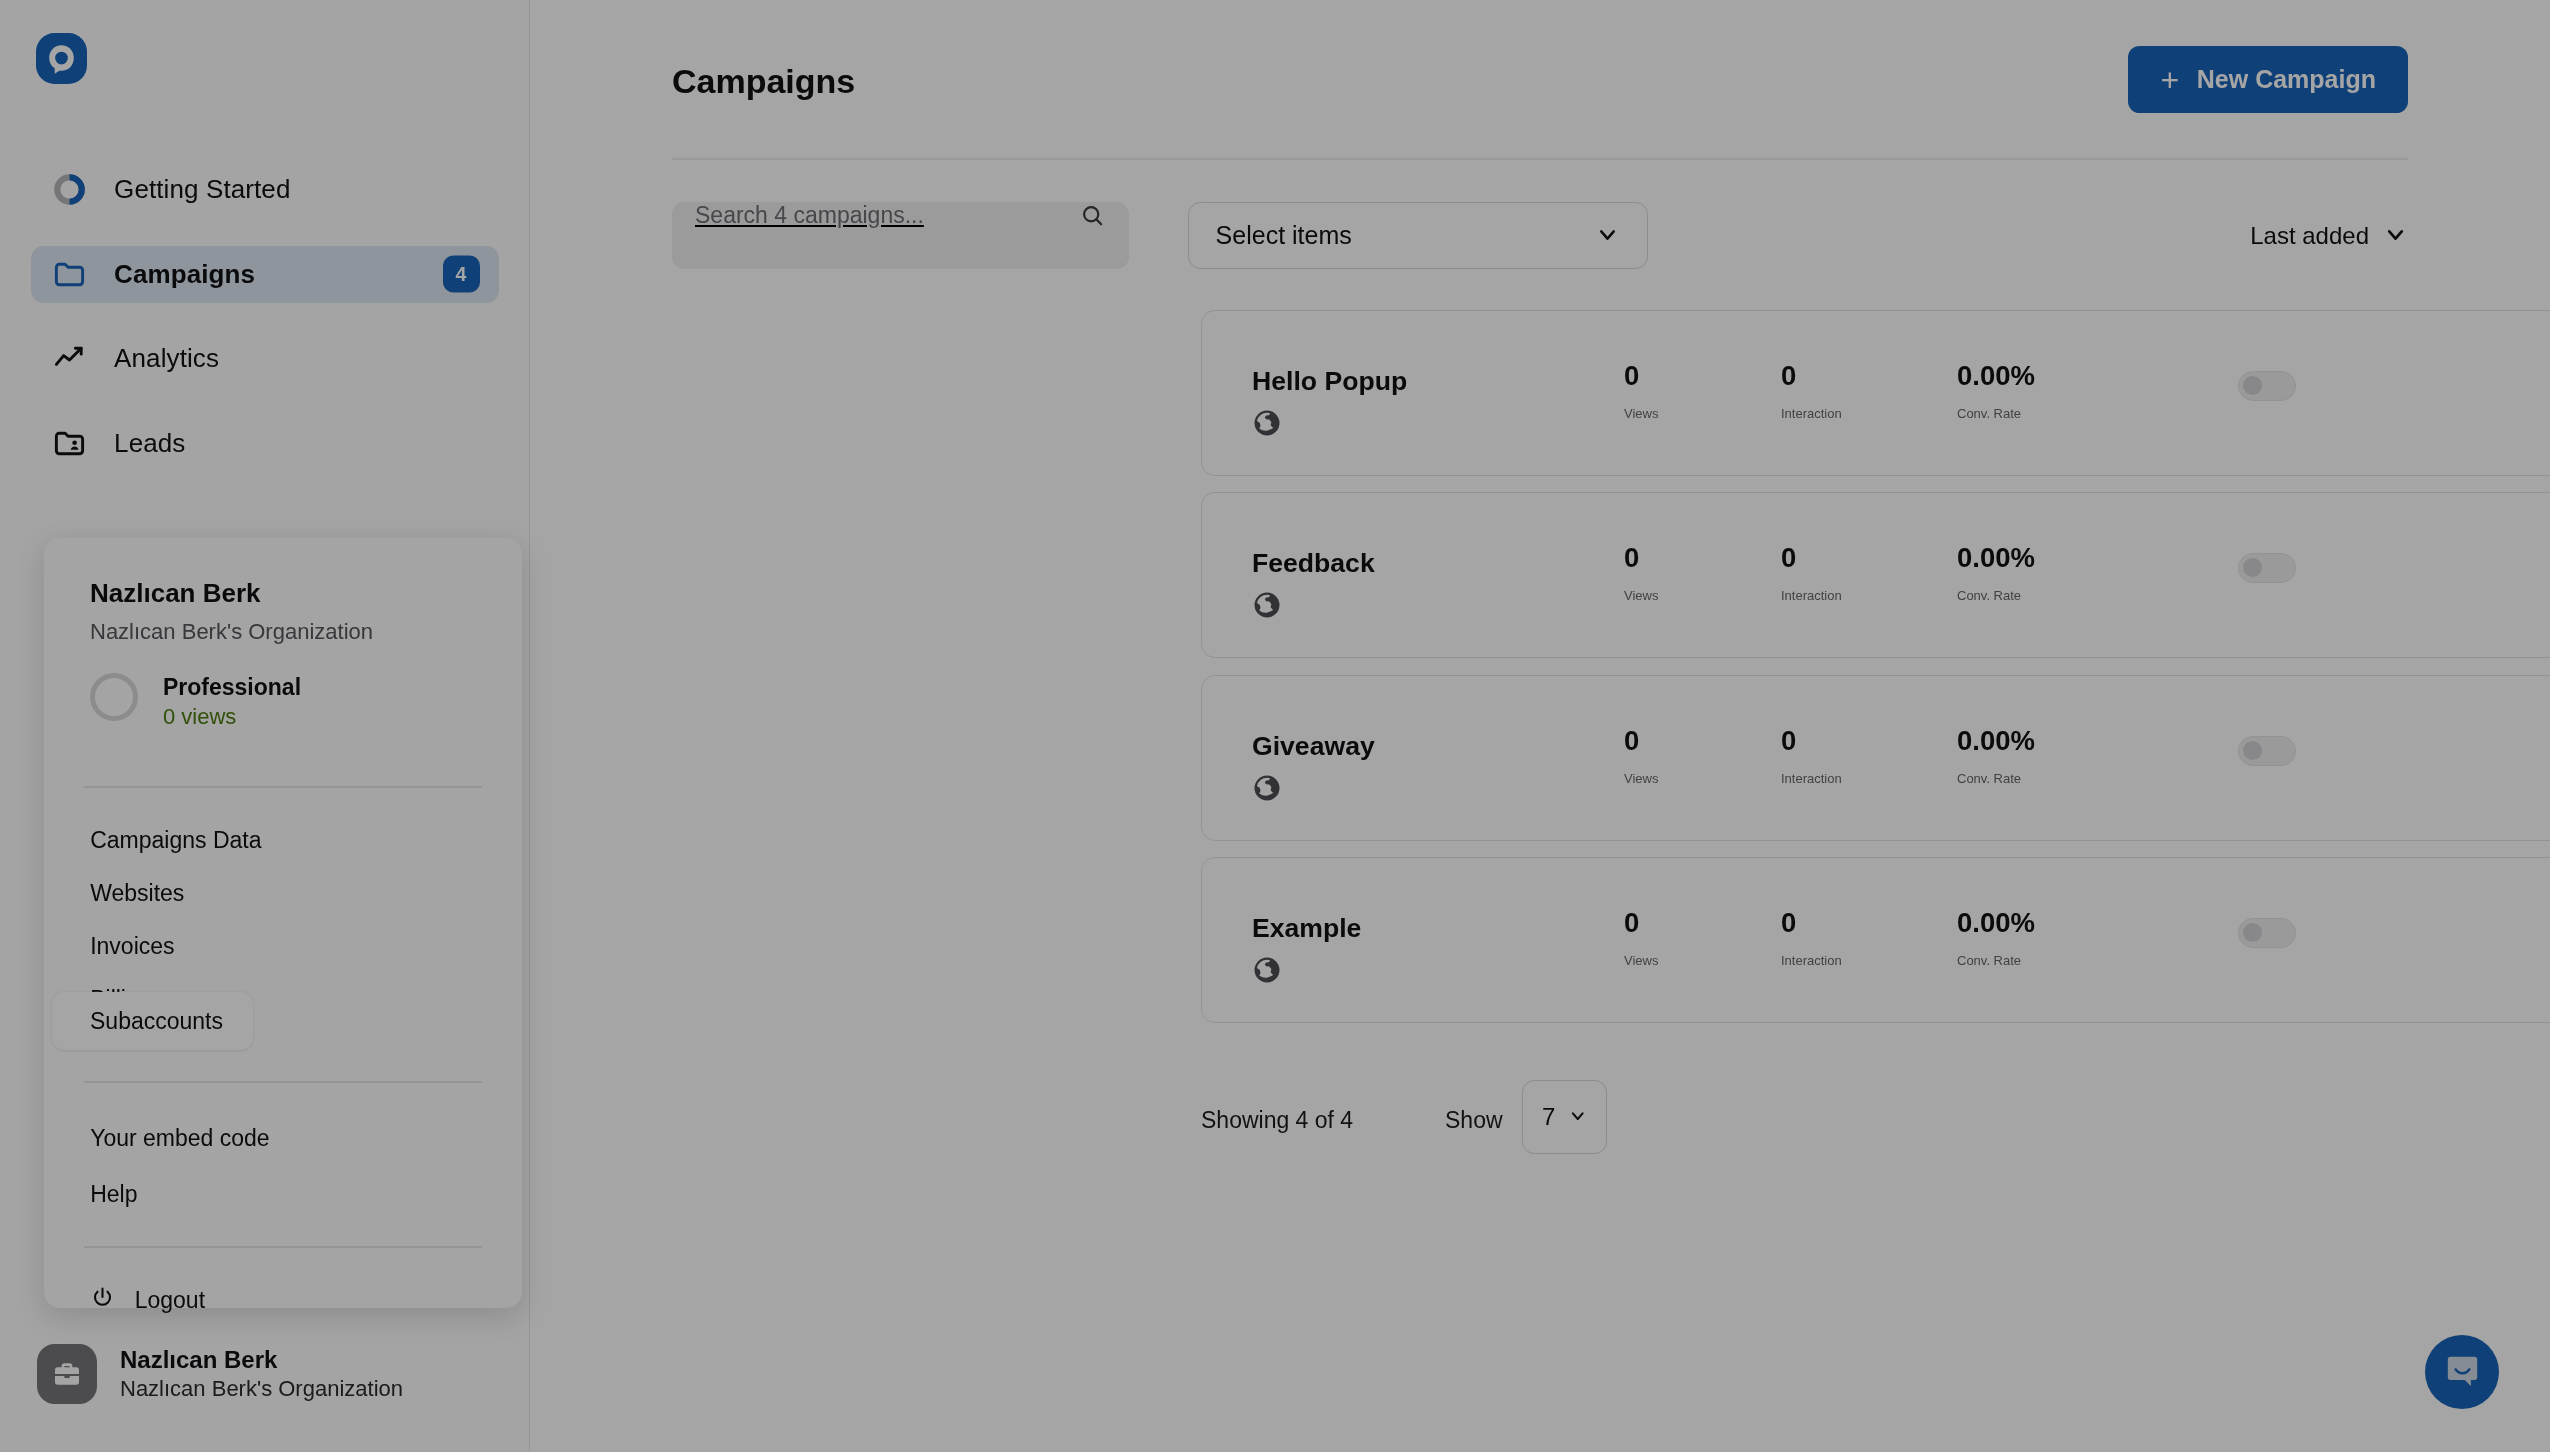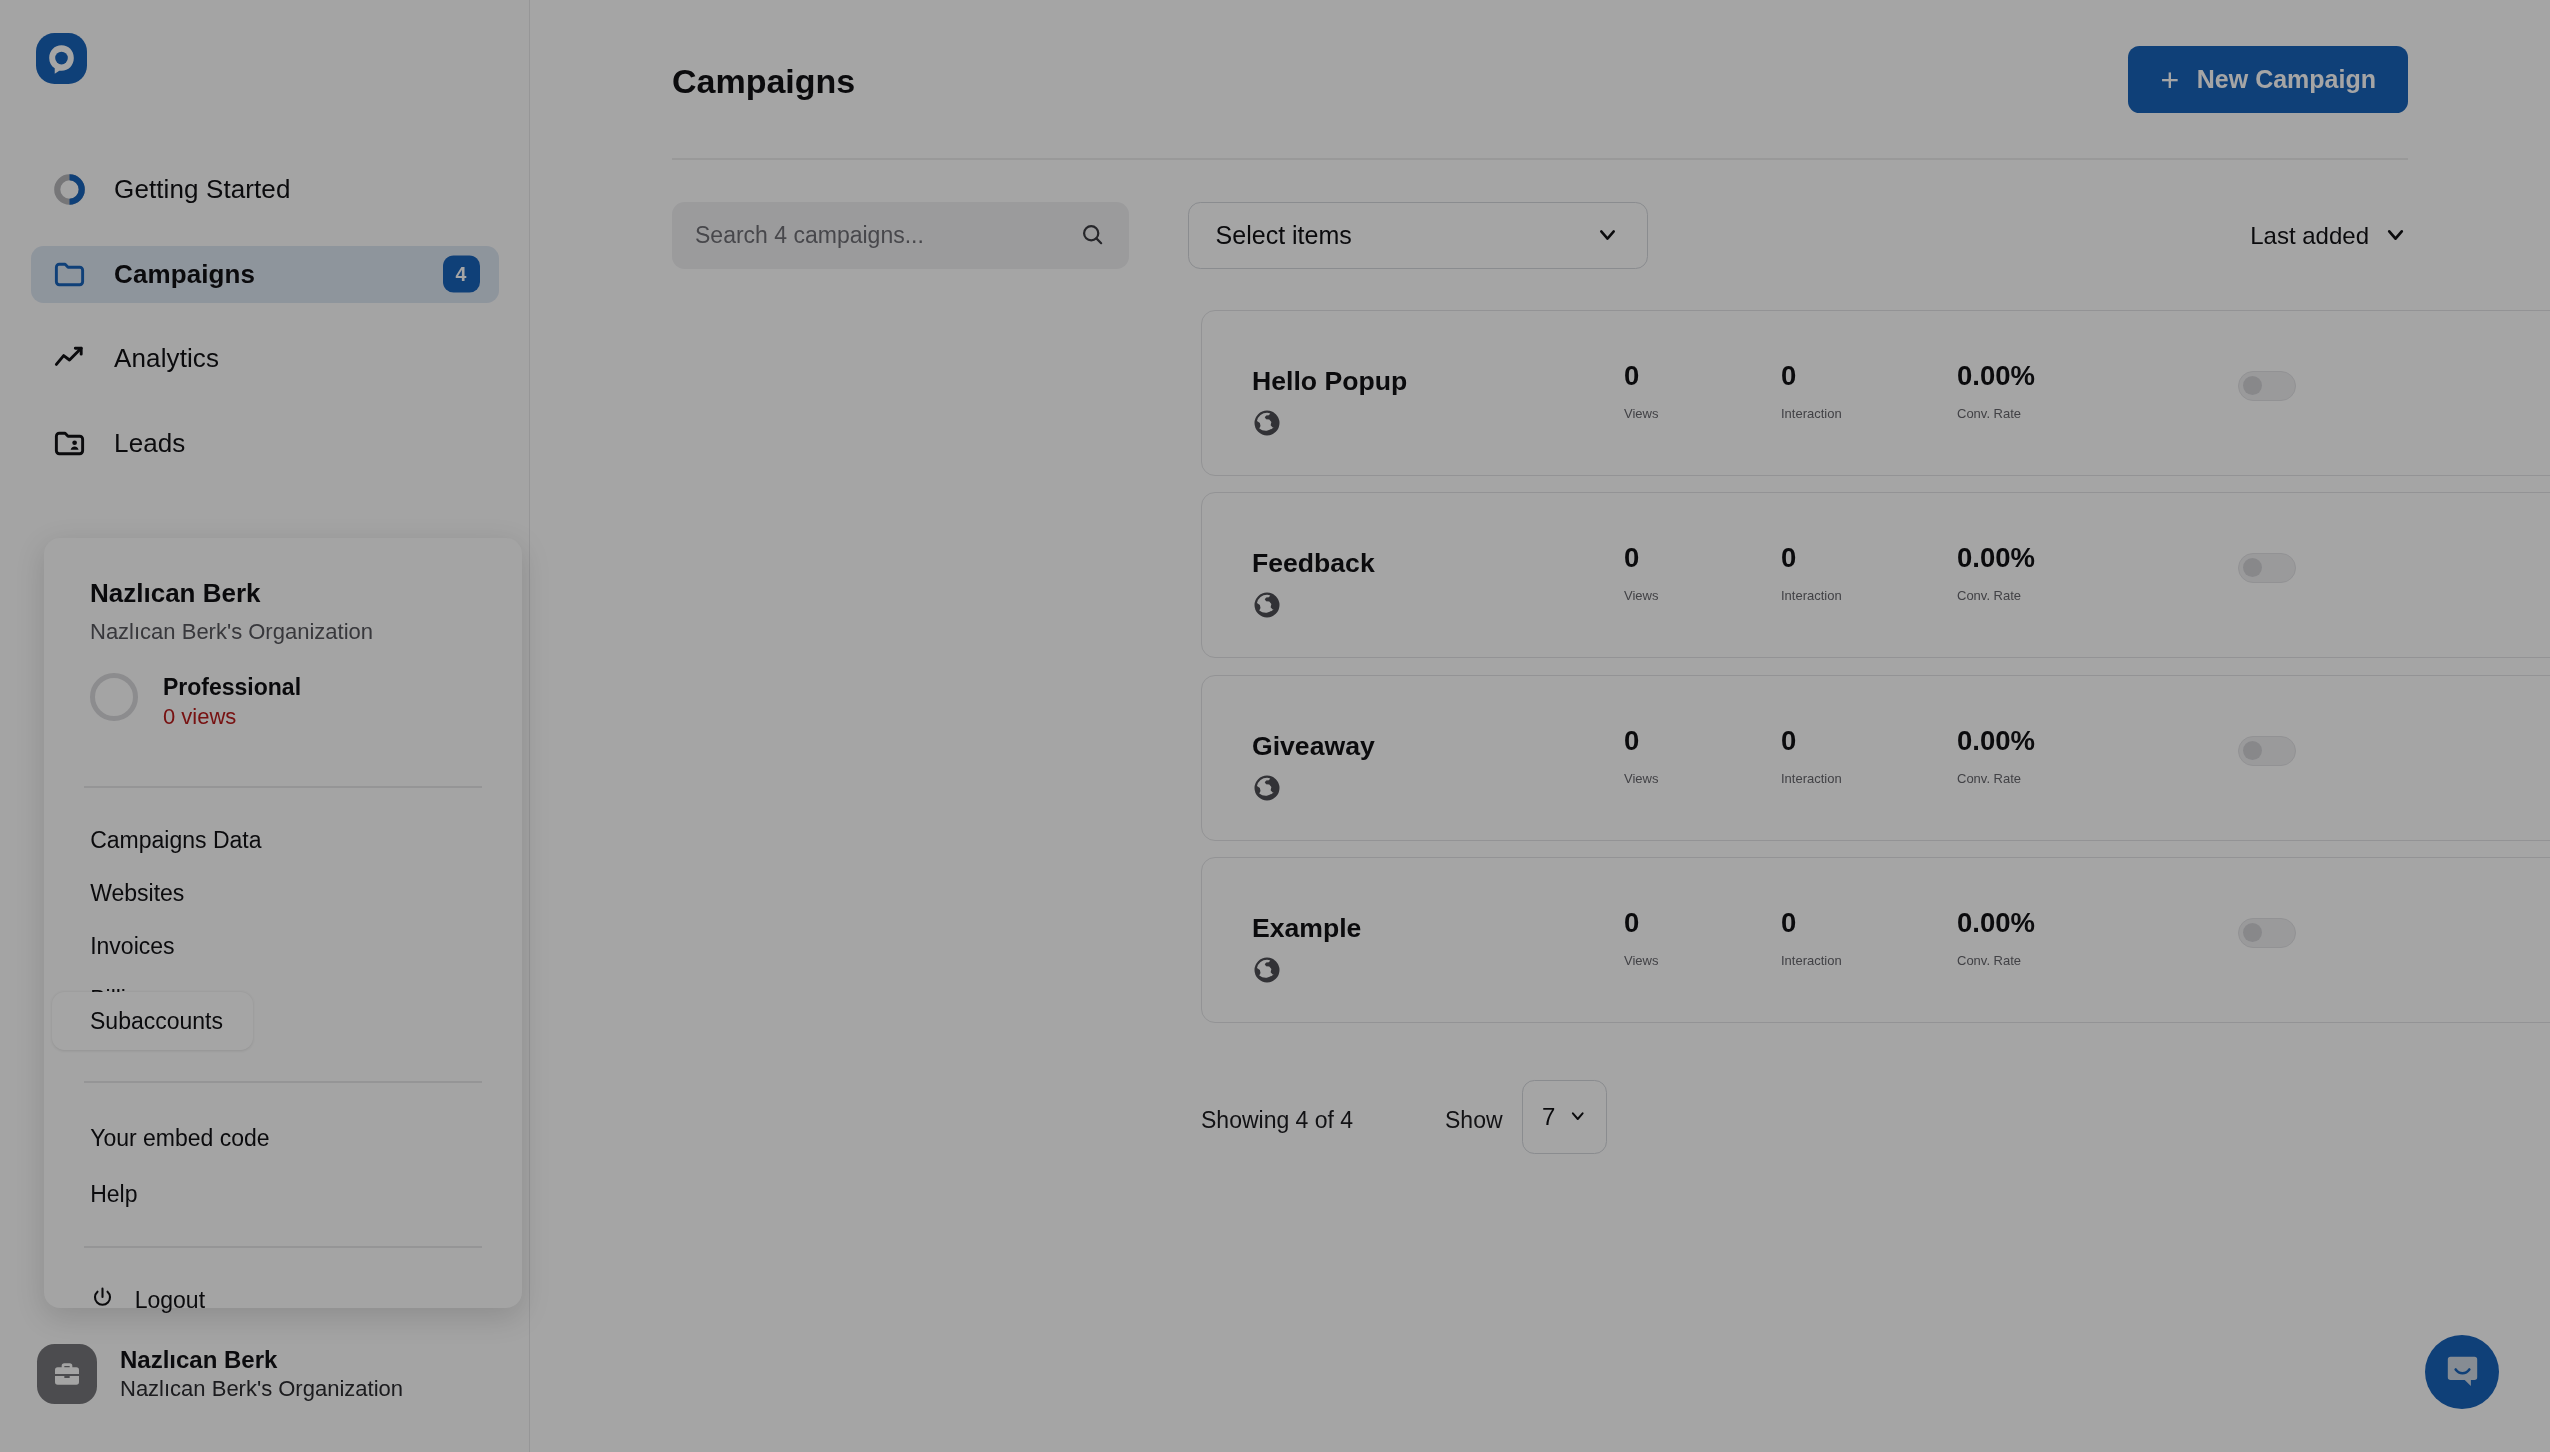--- a/index.html
+++ b/index.html
@@ -62,22 +62,22 @@
     display: flex; align-items: center; gap: 17.7px; cursor: pointer;
     font-size: 25px; font-weight: 700; font-family: inherit;
   }
   .plus-ico { font-size: 32px; font-weight: 400; line-height: 1; display:block; }
   .head-rule { position: absolute; left: 142px; top: 158px; width: 1736px; height: 1.8px; background: #ececed; }
 
   
   .toolbar { position: absolute; left: 142px; top: 202px; width: 1736px; height: 74px; }
   .search-box {
     position: absolute; left: 0; top: 0; width: 457px; height: 67px;
-    background: #f0f0f2; border-radius: 12.4px; display: flex; align-items: center;
-    padding: 0 23px; cursor: text;
+    background: #f0f0f2; border-radius: 12.4px; display: flex; align-items: flex-start;
+    padding: 0 23px; cursor: text; text-decoration: underline;
   }
   .search-box input {
     flex: 1; border: none; outline: none; background: transparent;
     font-size: 23px; color: #2a2a2e; font-family: inherit;
   }
   .search-box input::placeholder { color: #6f6f75; }
   .select-items {
     position: absolute; left: 516px; top: 0; width: 460px; height: 67px;
     border: 1.8px solid #d5d8dd; border-radius: 12.4px; background: #fff;
     display: flex; align-items: center; justify-content: space-between;
@@ -141,21 +141,21 @@
   .acct-panel {
     position: absolute; left: 44px; top: 538px; width: 478px; height: 770px;
     background: #fdfdfd; border-radius: 16px; z-index: 30;
     box-shadow: 0 8.9px 30px rgba(0,0,0,0.14);
   }
   .acct-name { position: absolute; left: 46px; top: 40px; font-size: 26px; font-weight: 700; color: #101014; }
   .acct-org  { position: absolute; left: 46px; top: 81px; font-size: 22px; color: #57575d; }
   .acct-plan-row { position: absolute; left: 46px; top: 135px; display: flex; gap: 25px; }
   .plan-ring { width: 48px; height: 48px; border-radius: 50%; border: 5.3px solid #d8d8db; flex: 0 0 48px; }
   .plan-name { font-size: 23px; font-weight: 700; color: #101014; line-height: 1.3; }
-  .plan-views { font-size: 22px; color: #b91c1c; line-height: 1.3; }
+  .plan-views { font-size: 22px; color: #4d7c0f; line-height: 1.3; }
   .acct-div { position: absolute; left: 40px; width: 398px; height: 1.8px; background: #e6e6e8; }
   .acct-item {
     position: absolute; left: 40px; width: 398px; height: 58px;
     display: flex; align-items: center; font-size: 23px; color: #111115;
     padding-left: 6.2px; cursor: pointer;
   }
   .acct-item.hover-hl {
     background: #ffffff; border-radius: 12.4px; left: 8px; width: 201px;
     padding-left: 38px; z-index: 60; box-shadow: 0 0.9px 2.7px rgba(0,0,0,0.10);
   }

